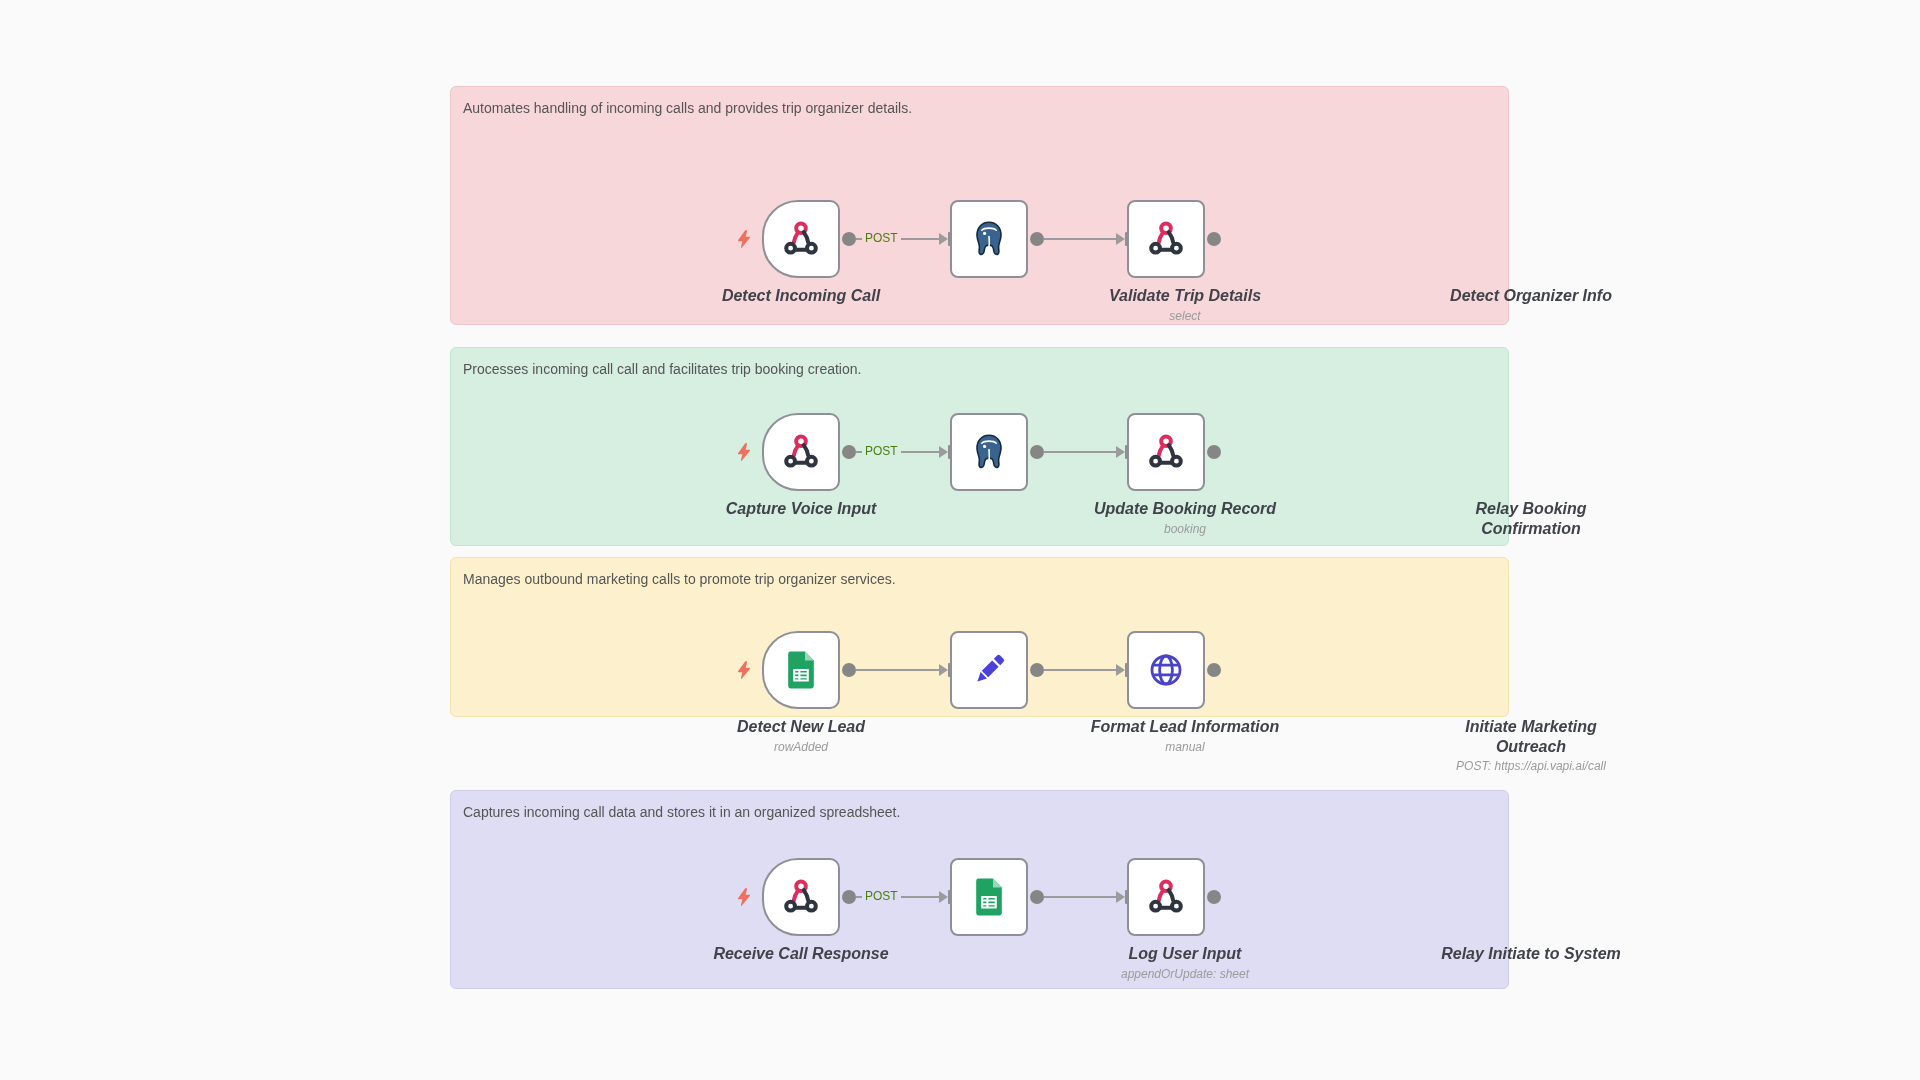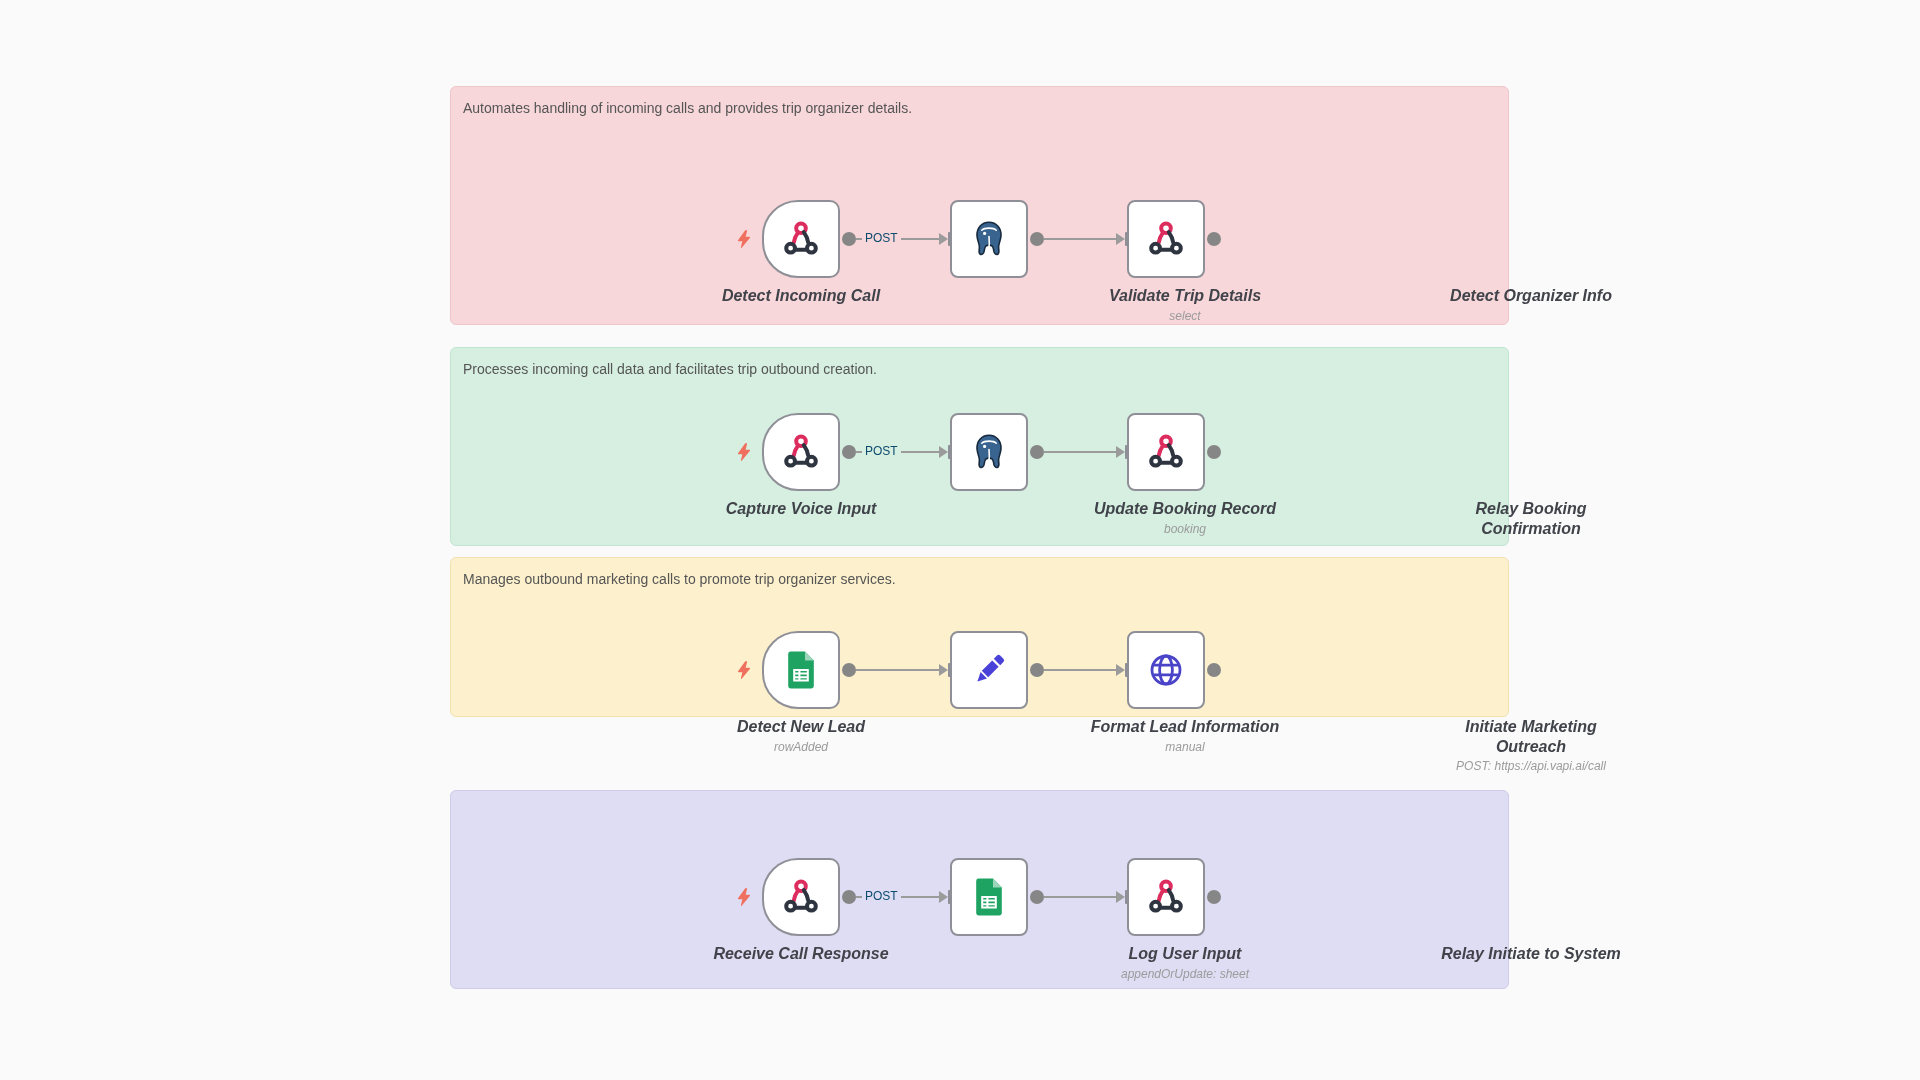--- a/index.html
+++ b/index.html
@@ -87,21 +87,21 @@
     border-left:9px solid #9b9b9b;
     border-top:6px solid transparent;
     border-bottom:6px solid transparent;
   }
   .inbar{
     position:absolute;right:-14px;top:-6px;
     width:6px;height:14px;background:#8f9097;border-radius:1px;
   }
   .post-label{
     position:absolute;left:6px;top:-8px;
-    font-size:12px;color:#0c4a6e;
+    font-size:12px;color:#4d7c0f;
     background:var(--bg);
     padding:0 3px;line-height:16px;
   }
   .post-label:empty{display:none;}
 </style>
 </head>
 <body>
 
 <svg width="0" height="0" style="position:absolute">
   <defs>
@@ -207,21 +207,21 @@
         <div class="label-stack ls2">
           <div class="ntitle">Detect Organizer Info</div>
 
         </div>
       </div>
       <div class="port-out po2"></div>
     </div>
   </div>
 
   <div class="sticky sec2">
-    <div class="sticky-desc">Processes incoming call data and facilitates trip outbound creation.</div>
+    <div class="sticky-desc">Processes incoming call call and facilitates trip booking creation.</div>
     <div class="flow">
 
       <div class="node-group nx0">
         <span class="bolt">
             <svg>
               <use href="#i-bolt"></use>
             </svg>
           </span>
         <div class="node trigger">
           <span class="nicon">
@@ -337,20 +337,21 @@
         <div class="label-stack ls2">
           <div class="ntitle">Initiate Marketing Outreach</div>
           <div class="nsub">POST: https://api.vapi.ai/call</div>
         </div>
       </div>
       <div class="port-out po2"></div>
     </div>
   </div>
 
   <div class="sticky sec4">
+    <div class="sticky-desc">Captures incoming call data and stores it in an organized spreadsheet.</div>
     <div class="flow">
 
       <div class="node-group nx0">
         <span class="bolt">
             <svg>
               <use href="#i-bolt"></use>
             </svg>
           </span>
         <div class="node trigger">
           <span class="nicon">

